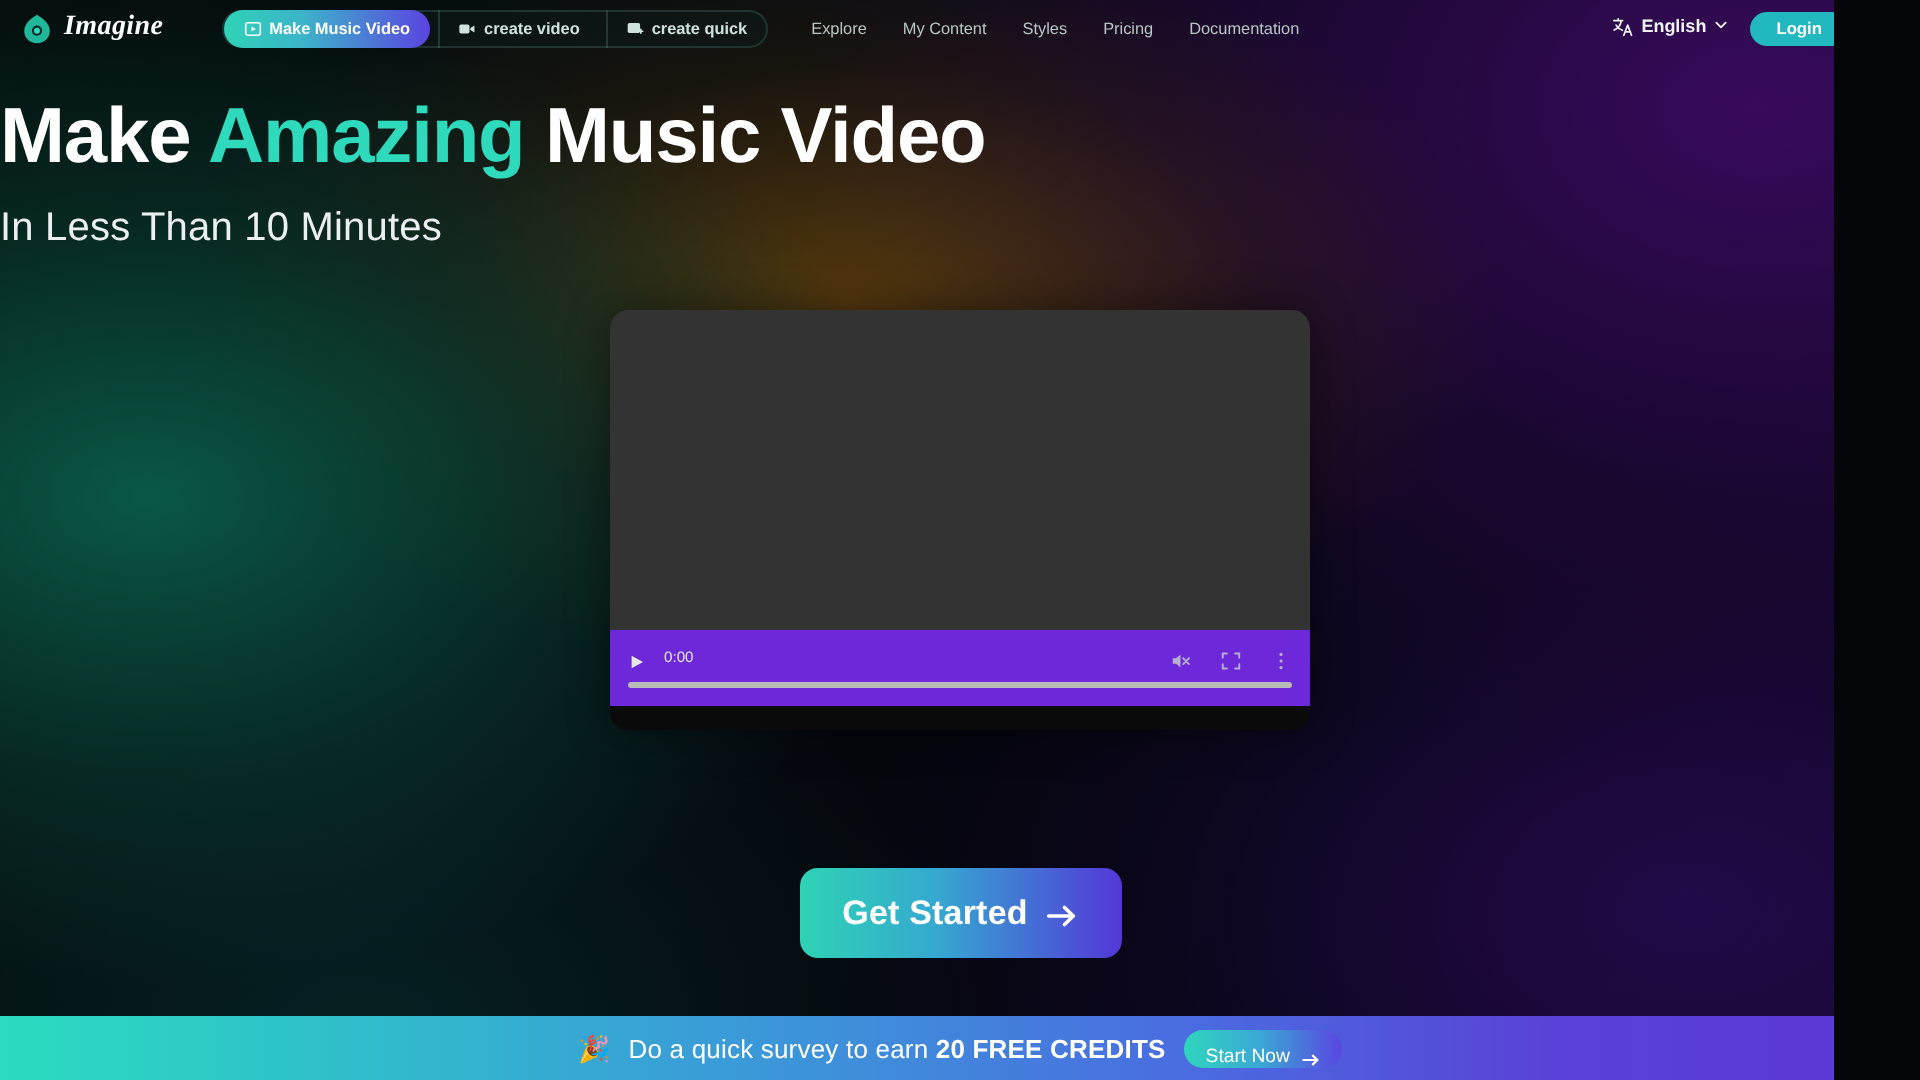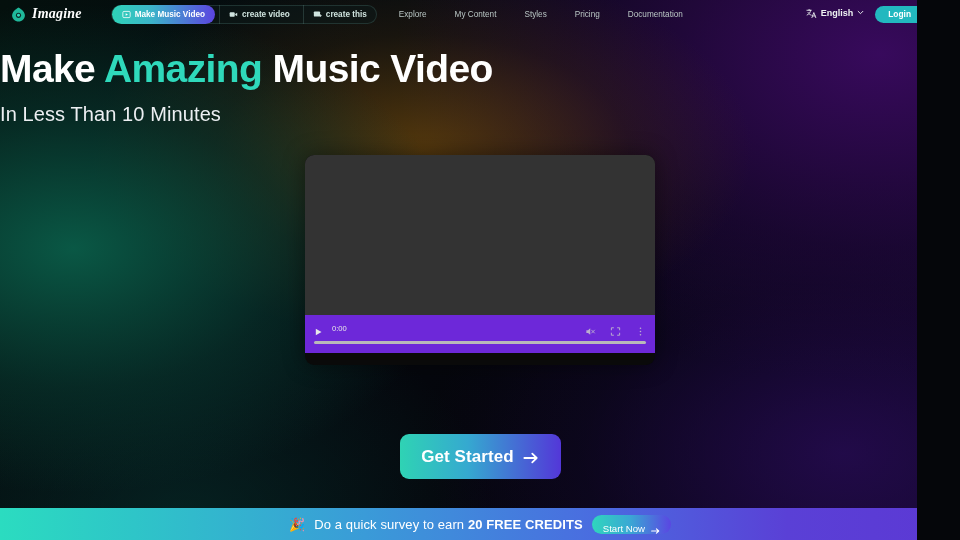--- a/index.html
+++ b/index.html
@@ -63,21 +63,21 @@
   }
   .tab.active {
     background: linear-gradient(90deg, #2ed3b7 0%, #3cb4c9 38%, #5b44e0 100%);
     color: #ffffff;
     padding: 0 10px;
   }
   .tab + .tab { border-left: 1px solid rgba(90,130,124,0.32); border-radius: 0; }
   .tab-ico { display: inline-flex; width: 9px; height: 9px; align-items: center; justify-content: center; }
 
   .navlinks {
-    display: flex; align-items: center; gap: 28px;
+    display: flex; align-items: center; gap: 18px;
     margin-left: 22px;
   }
   .navlink {
     font-size: 8.2px; color: #b9c6c4; cursor: pointer; white-space: nowrap;
   }
 
   .header-right {
     margin-left: auto;
     display: flex; align-items: center; gap: 11px;
   }
@@ -232,21 +232,21 @@
         </span>
         <span>create video</span>
       </div>
       <div class="tab">
         <span class="tab-ico">
           <svg width="9" height="9" viewBox="0 0 16 16">
             <rect x="1.5" y="2.6" width="11" height="9" rx="1.6" fill="#cfe3de"></rect>
             <path d="M11.6 10 h3.2 M13.2 8.4 v3.2" stroke="#cfe3de" stroke-width="1.5" stroke-linecap="round"></path>
           </svg>
         </span>
-        <span>create this</span>
+        <span>create quick</span>
       </div>
     </div>
 
     <div class="navlinks">
       <span class="navlink">Explore</span>
       <span class="navlink">My Content</span>
       <span class="navlink">Styles</span>
       <span class="navlink">Pricing</span>
       <span class="navlink">Documentation</span>
     </div>

